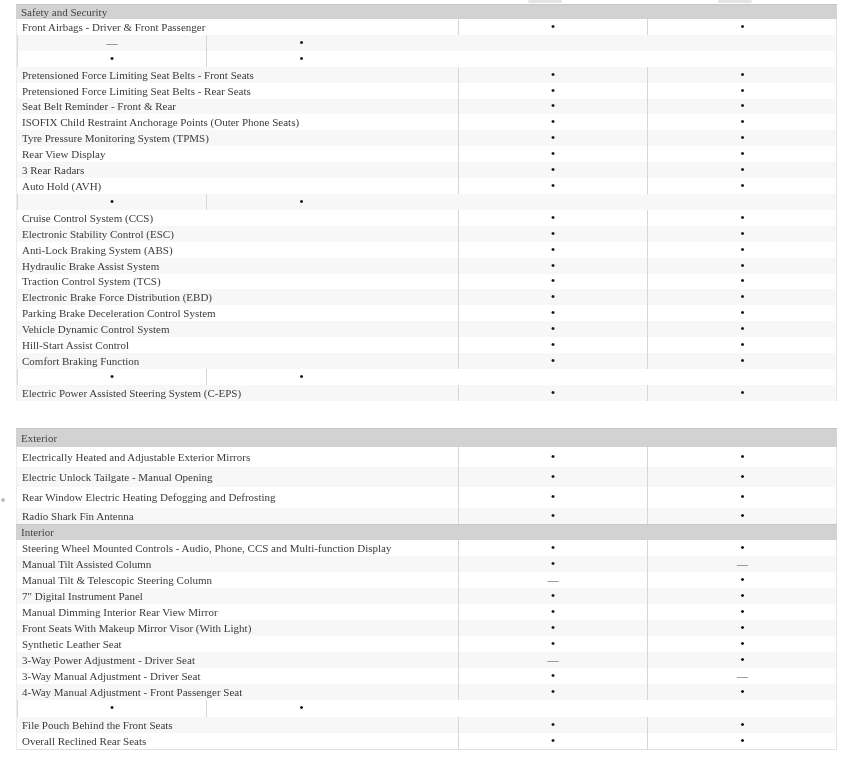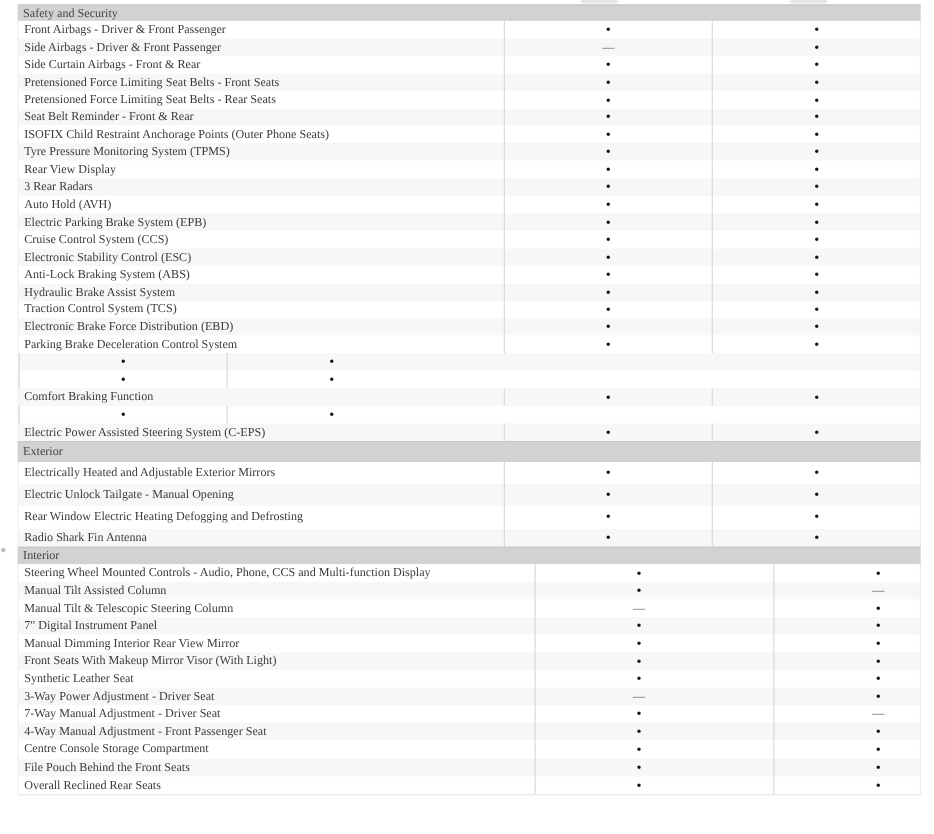--- a/index.html
+++ b/index.html
@@ -13,29 +13,29 @@
     border-bottom:1px solid #e0e0e0;
     font-family:Liberation Serif, serif;
   }
   .section{width:100%;}
   .hdr{
     background:#d2d2d2;color:#454545;font-size:11px;
     display:flex;align-items:center;padding-left:5px;box-sizing:border-box;
     border-top:1px solid #c6c6c6;
   }
   .sec-0 .hdr{height:15px;}
-  .sec-1 .hdr{height:19px;}
+  .sec-1 .hdr{height:19px;margin-top:27px;}
   .sec-2 .hdr{height:16px;}
   .rows{border-left:1px solid #ececec;border-right:1px solid #e4e4e4;}
   .row{display:flex;align-items:center;background:#ffffff;}
   .rows .row:nth-child(even){background:#f7f7f7;}
   .sec-0 .row{height:15.92px;}
   .sec-1 .row{height:20.3px;}
   .sec-1 .row:nth-child(4){height:16px;text-align:center;}
-  .sec-2 .row{height:16.08px;gap:28px;}
+  .sec-2 .row{height:16.08px;}
   .cell{box-sizing:border-box;height:100%;display:flex;align-items:center;}
   .cell.label{
     width:441px;flex:0 0 441px;padding-left:5px;
     color:#3b3b3b;font-size:11px;white-space:nowrap;overflow:visible;
   }
   .cell.val{
     flex:0 0 189px;width:189px;justify-content:center;
     border-left:1px solid #d6d6d6;color:#141414;
   }
   .cell.val:last-child{flex:0 0 190px;width:190px;}
@@ -57,26 +57,24 @@
 <div class="spec-table">
     <div class="section sec-0">
       <div class="hdr">Safety and Security</div>
       <div class="rows">
         <div class="row">
           <div class="cell label">Front Airbags - Driver &amp; Front Passenger</div>
           <div class="cell val dot">•</div>
           <div class="cell val dot">•</div>
         </div>
         <div class="row">
-          <div class="cell label">Side Airbags - Driver &amp; Front Passenger</div>
-          <div class="cell val dash">—</div>
-          <div class="cell val dot">•</div>
-        </div>
-        <div class="row">
-          <div class="cell label">Side Curtain Airbags - Front &amp; Rear</div>
+          <div class="cell val dash">—</div>
+          <div class="cell val dot">•</div>
+        </div>
+        <div class="row">
           <div class="cell val dot">•</div>
           <div class="cell val dot">•</div>
         </div>
         <div class="row">
           <div class="cell label">Pretensioned Force Limiting Seat Belts - Front Seats</div>
           <div class="cell val dot">•</div>
           <div class="cell val dot">•</div>
         </div>
         <div class="row">
           <div class="cell label">Pretensioned Force Limiting Seat Belts - Rear Seats</div>
@@ -107,21 +105,20 @@
           <div class="cell label">3 Rear Radars</div>
           <div class="cell val dot">•</div>
           <div class="cell val dot">•</div>
         </div>
         <div class="row">
           <div class="cell label">Auto Hold (AVH)</div>
           <div class="cell val dot">•</div>
           <div class="cell val dot">•</div>
         </div>
         <div class="row">
-          <div class="cell label">Electric Parking Brake System (EPB)</div>
           <div class="cell val dot">•</div>
           <div class="cell val dot">•</div>
         </div>
         <div class="row">
           <div class="cell label">Cruise Control System (CCS)</div>
           <div class="cell val dot">•</div>
           <div class="cell val dot">•</div>
         </div>
         <div class="row">
           <div class="cell label">Electronic Stability Control (ESC)</div>
@@ -147,24 +144,26 @@
           <div class="cell label">Electronic Brake Force Distribution (EBD)</div>
           <div class="cell val dot">•</div>
           <div class="cell val dot">•</div>
         </div>
         <div class="row">
           <div class="cell label">Parking Brake Deceleration Control System</div>
           <div class="cell val dot">•</div>
           <div class="cell val dot">•</div>
         </div>
         <div class="row">
-          <div class="cell val dot">•</div>
-          <div class="cell val dot">•</div>
-        </div>
-        <div class="row">
+          <div class="cell label">Vehicle Dynamic Control System</div>
+          <div class="cell val dot">•</div>
+          <div class="cell val dot">•</div>
+        </div>
+        <div class="row">
+          <div class="cell label">Hill-Start Assist Control</div>
           <div class="cell val dot">•</div>
           <div class="cell val dot">•</div>
         </div>
         <div class="row">
           <div class="cell label">Comfort Braking Function</div>
           <div class="cell val dot">•</div>
           <div class="cell val dot">•</div>
         </div>
         <div class="row">
           <div class="cell val dot">•</div>
@@ -239,31 +238,30 @@
           <div class="cell label">Synthetic Leather Seat</div>
           <div class="cell val dot">•</div>
           <div class="cell val dot">•</div>
         </div>
         <div class="row">
           <div class="cell label">3-Way Power Adjustment - Driver Seat</div>
           <div class="cell val dash">—</div>
           <div class="cell val dot">•</div>
         </div>
         <div class="row">
-          <div class="cell label">7-Way Manual Adjustment - Driver Seat</div>
+          <div class="cell label">3-Way Manual Adjustment - Driver Seat</div>
           <div class="cell val dot">•</div>
           <div class="cell val dash">—</div>
         </div>
         <div class="row">
           <div class="cell label">4-Way Manual Adjustment - Front Passenger Seat</div>
           <div class="cell val dot">•</div>
           <div class="cell val dot">•</div>
         </div>
         <div class="row">
-          <div class="cell label">Centre Console Storage Compartment</div>
           <div class="cell val dot">•</div>
           <div class="cell val dot">•</div>
         </div>
         <div class="row">
           <div class="cell label">File Pouch Behind the Front Seats</div>
           <div class="cell val dot">•</div>
           <div class="cell val dot">•</div>
         </div>
         <div class="row">
           <div class="cell label">Overall Reclined Rear Seats</div>

